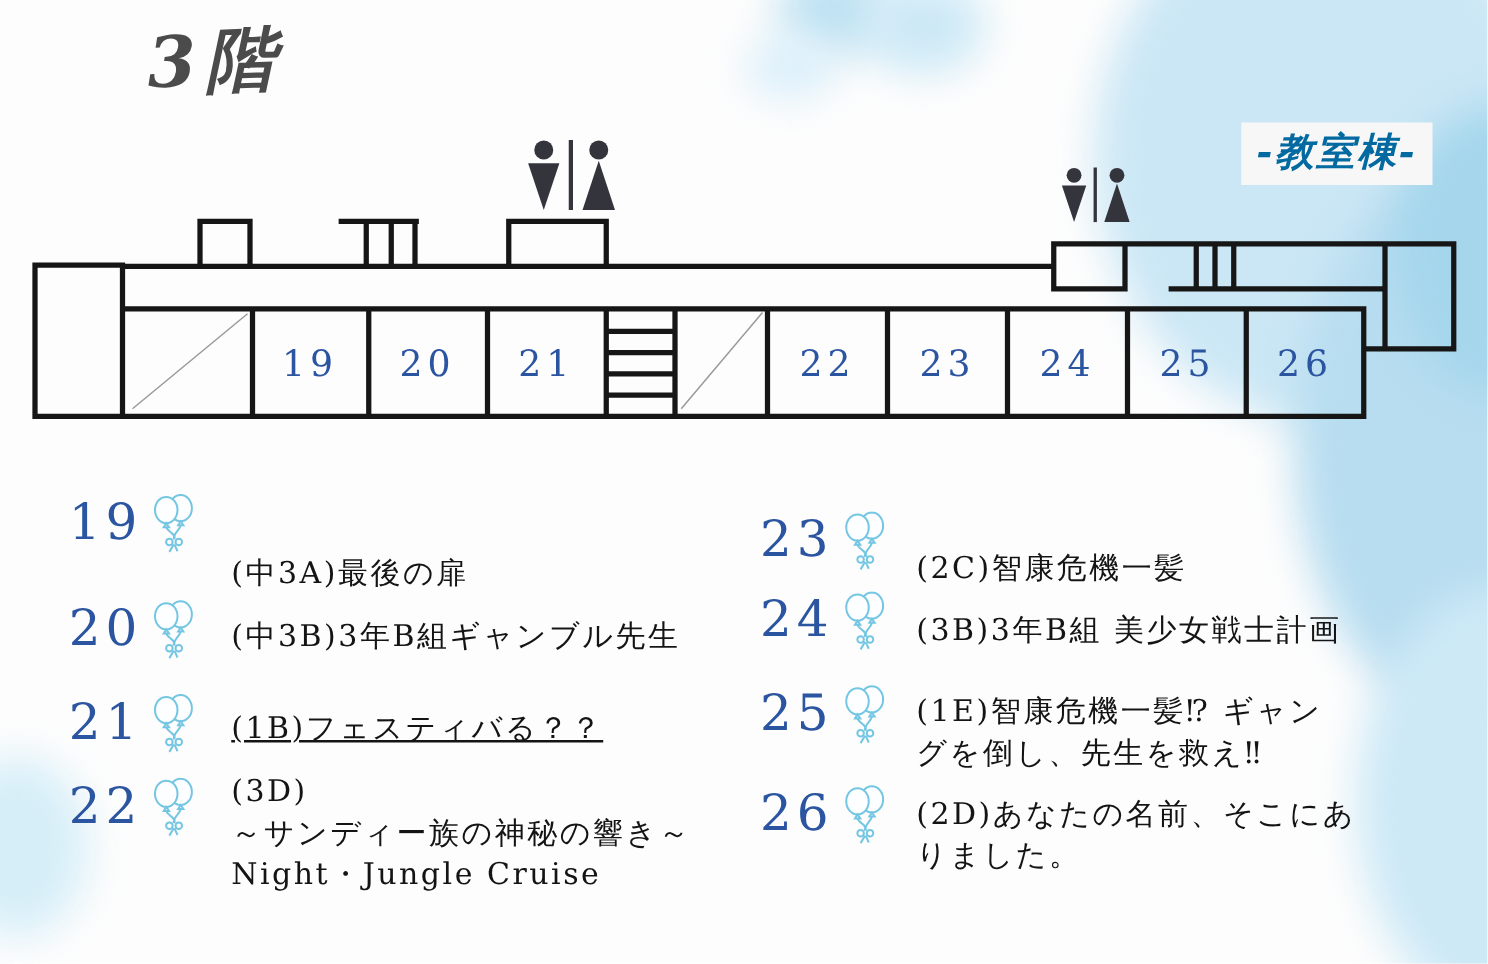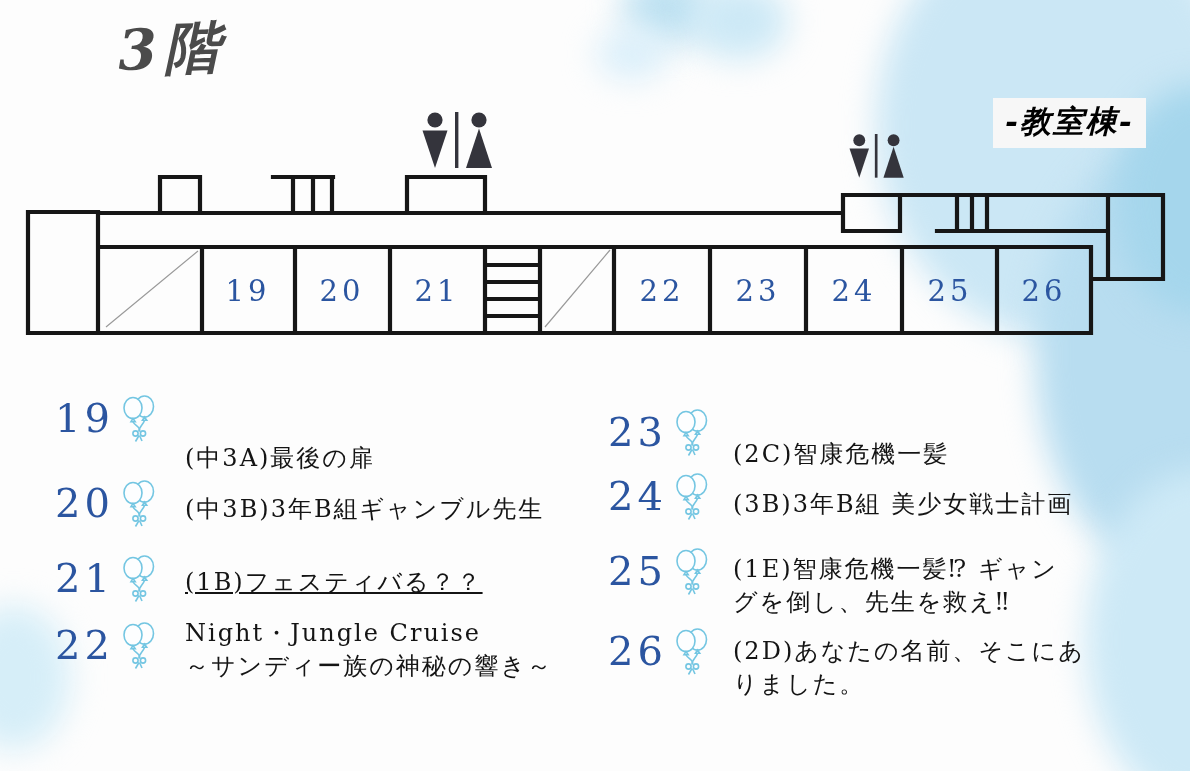--- a/index.html
+++ b/index.html
@@ -17,21 +17,21 @@
   .wc6{left:-42px;top:605px;width:112px;height:145px;background:#d6eef8;}
   .wc7{left:1115px;top:85px;width:165px;height:230px;background:#a5d6ec;}
   .wc8{left:596px;top:28px;width:72px;height:52px;background:#dbeffa;}
 
   .floor-title{
     position:absolute;left:118px;top:12px;font-size:56px;font-style:italic;font-weight:bold;
     color:#4b4b4b;letter-spacing:7px;transform:rotate(-2deg);
   }
   .building-label{
     position:absolute;left:993px;top:98px;background:#f7f7f7;padding:3px 12px 5px;
-    font-size:31px;font-weight:bold;font-style:italic;color:#000000;letter-spacing:2px;
+    font-size:31px;font-weight:bold;font-style:italic;color:#0369a1;letter-spacing:2px;
   }
 
   .plan{position:absolute;left:0;top:0;}
   .plan text{
     font-family:"DejaVu Serif","Liberation Serif",serif;font-size:29px;
     fill:#2b55a0;letter-spacing:4px;
   }
 
   .legend-item{position:absolute;display:flex;align-items:flex-start;}
   .lnum{font-size:40px;color:#2b55a0;letter-spacing:4px;line-height:1;white-space:nowrap;}
@@ -146,22 +146,23 @@
       <div>(1B)フェスティバる？？</div>
     </div>
   </div>
 
   <div class="legend-item" style="left:55px;top:625px;">
     <span class="lnum">22</span>
     <svg class="balloon">
         <use href="#balloon"></use>
       </svg>
     <div class="ltext" style="left:130px;top:-8px;">
+      <div>(3D)</div>
+      <div>～サンディー族の神秘の響き～</div>
       <div>Night・Jungle Cruise</div>
-      <div>～サンディー族の神秘の響き～</div>
     </div>
   </div>
 
   <div class="legend-item" style="left:608px;top:412px;">
     <span class="lnum">23</span>
     <svg class="balloon">
         <use href="#balloon"></use>
       </svg>
     <div class="ltext" style="left:125px;top:26px;">
       <div>(2C)智康危機一髪</div>

